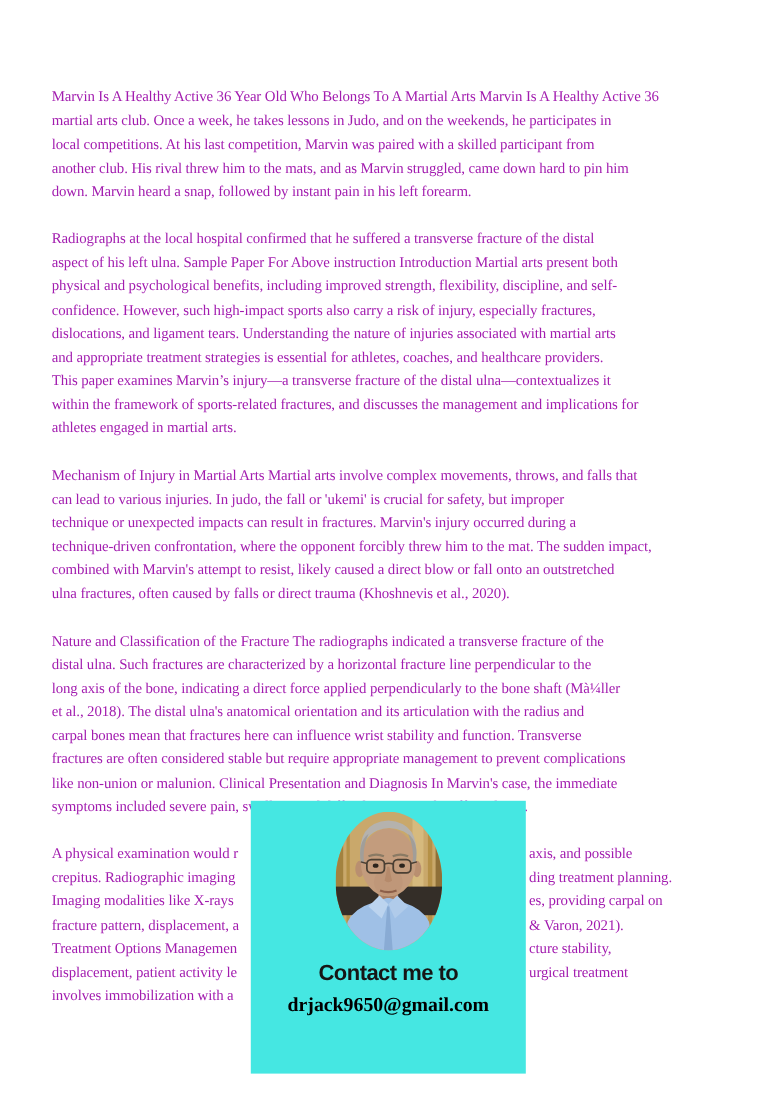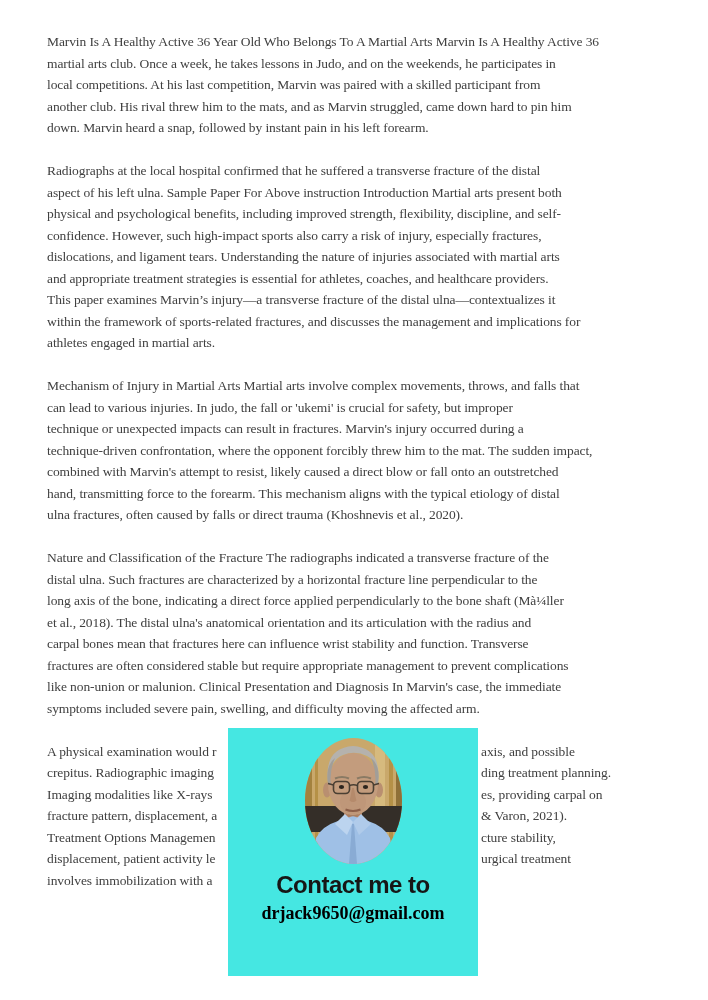--- a/index.html
+++ b/index.html
@@ -39,38 +39,38 @@
     width: 97px; height: 126px;
     border-radius: 50%;
     overflow: hidden;
     flex: 0 0 auto;
   }
   .promo-heading {
     margin-top: 7px;
     text-align: center;
     font-family: "Liberation Sans", "DejaVu Sans", sans-serif;
     font-weight: 700;
-    font-size: 24px; line-height: 28px;
+    font-size: 20px; line-height: 28px;
     letter-spacing: -0.5px;
   }
   .promo-email {
     margin-top: 4px;
     font-family: "Liberation Serif", "DejaVu Serif", serif;
     font-weight: 700;
     font-size: 18px;
     color: #000000;
     white-space: nowrap;
   }
 </style>
 </head>
 <body>
 
 <div class="page" style="background: rgb(255, 255, 255);">
 
-  <div class="doc" id="doc" style="color: #404040;">
+  <div class="doc" id="doc" style="color: #a21caf; margin-top: 46px;">
       <div class="para">
         <div class="line">Marvin Is A Healthy Active 36 Year Old Who Belongs To A Martial Arts Marvin Is A Healthy Active 36</div>
         <div class="line">martial arts club. Once a week, he takes lessons in Judo, and on the weekends, he participates in</div>
         <div class="line">local competitions. At his last competition, Marvin was paired with a skilled participant from</div>
         <div class="line">another club. His rival threw him to the mats, and as Marvin struggled, came down hard to pin him</div>
         <div class="line">down. Marvin heard a snap, followed by instant pain in his left forearm.</div>
       </div>
       <div class="para">
         <div class="line">Radiographs at the local hospital confirmed that he suffered a transverse fracture of the distal</div>
         <div class="line">aspect of his left ulna. Sample Paper For Above instruction Introduction Martial arts present both</div>
@@ -81,21 +81,20 @@
         <div class="line">This paper examines Marvin’s injury—a transverse fracture of the distal ulna—contextualizes it</div>
         <div class="line">within the framework of sports-related fractures, and discusses the management and implications for</div>
         <div class="line">athletes engaged in martial arts.</div>
       </div>
       <div class="para">
         <div class="line">Mechanism of Injury in Martial Arts Martial arts involve complex movements, throws, and falls that</div>
         <div class="line">can lead to various injuries. In judo, the fall or 'ukemi' is crucial for safety, but improper</div>
         <div class="line">technique or unexpected impacts can result in fractures. Marvin's injury occurred during a</div>
         <div class="line">technique-driven confrontation, where the opponent forcibly threw him to the mat. The sudden impact,</div>
         <div class="line">combined with Marvin's attempt to resist, likely caused a direct blow or fall onto an outstretched</div>
-        <div class="line">hand, transmitting force to the forearm. This mechanism aligns with the typical etiology of distal</div>
         <div class="line">ulna fractures, often caused by falls or direct trauma (Khoshnevis et al., 2020).</div>
       </div>
       <div class="para">
         <div class="line">Nature and Classification of the Fracture The radiographs indicated a transverse fracture of the</div>
         <div class="line">distal ulna. Such fractures are characterized by a horizontal fracture line perpendicular to the</div>
         <div class="line">long axis of the bone, indicating a direct force applied perpendicularly to the bone shaft (Mà¼ller</div>
         <div class="line">et al., 2018). The distal ulna's anatomical orientation and its articulation with the radius and</div>
         <div class="line">carpal bones mean that fractures here can influence wrist stability and function. Transverse</div>
         <div class="line">fractures are often considered stable but require appropriate management to prevent complications</div>
         <div class="line">like non-union or malunion. Clinical Presentation and Diagnosis In Marvin's case, the immediate</div>

